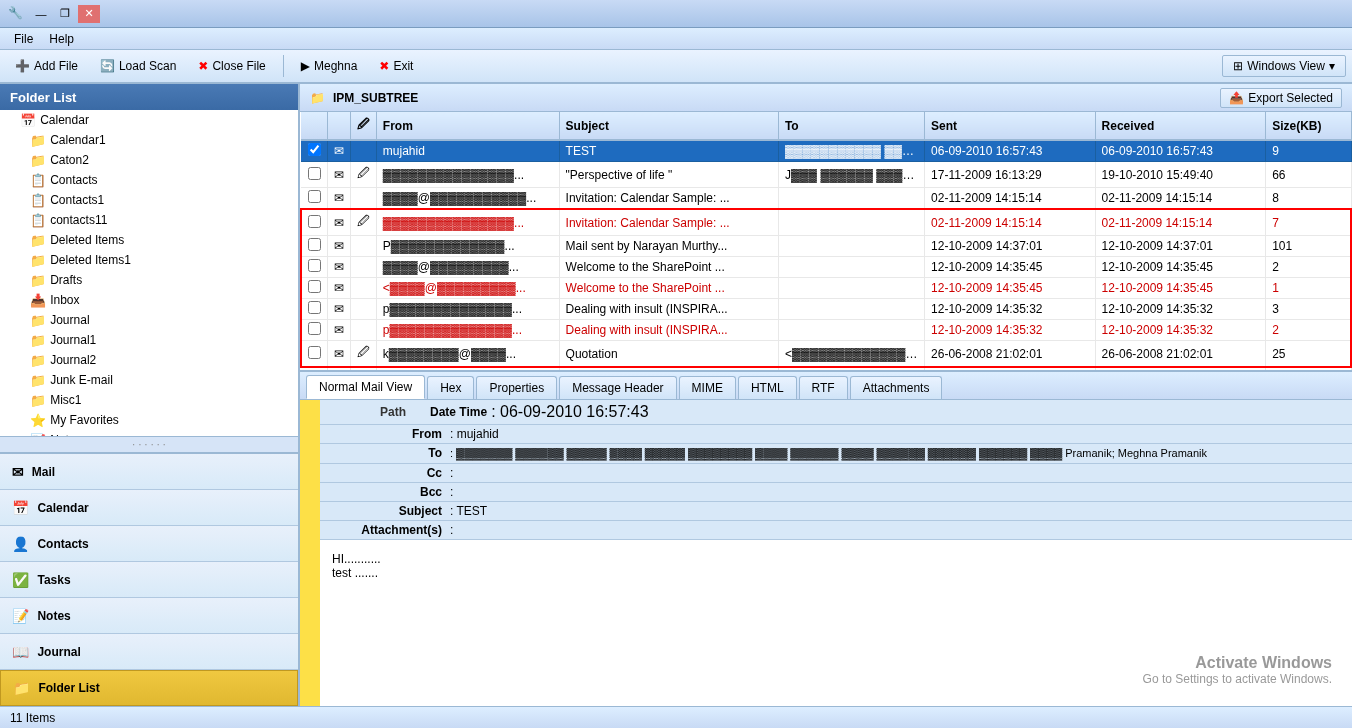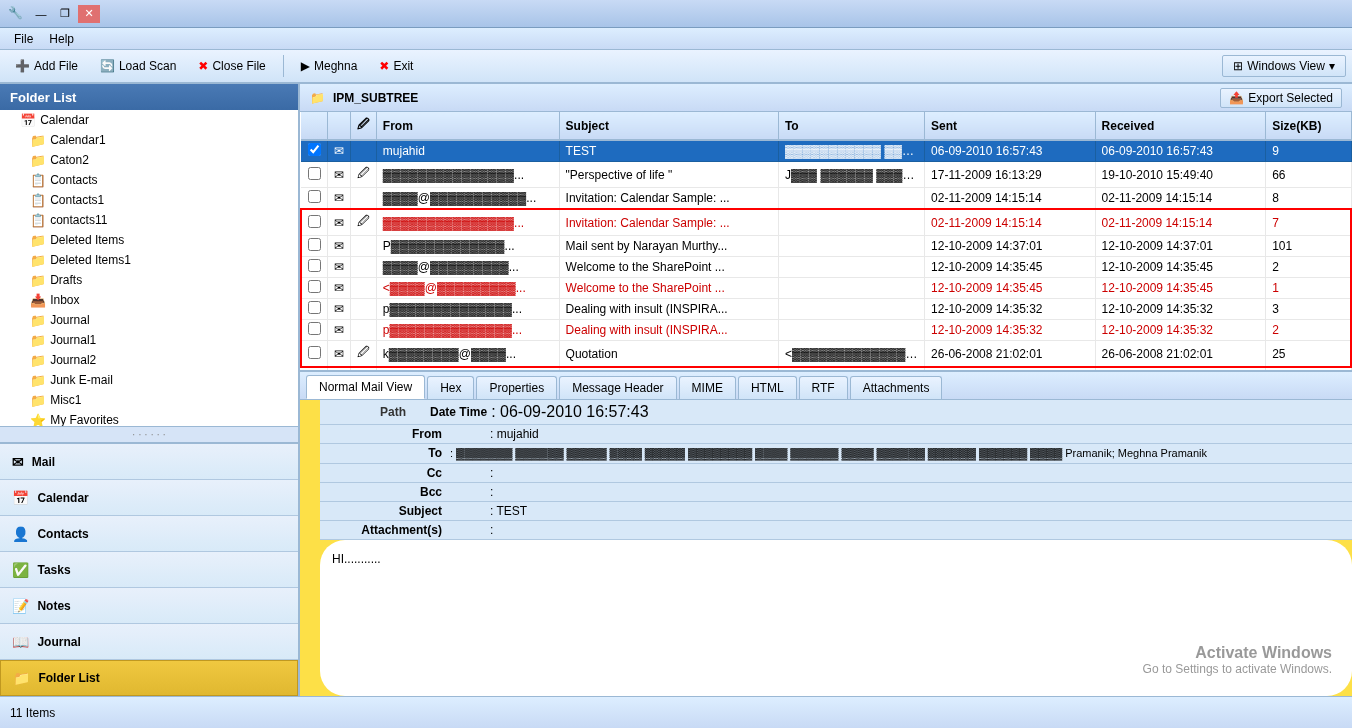--- a/index.html
+++ b/index.html
@@ -258,47 +258,46 @@
     .to-value { font-size: 11px; color: #000; flex: 1; line-height: 1.4; }
 
     .simple-field {
       display: flex;
       padding: 2px 10px;
       background: #d8e8f8;
       border-bottom: 1px solid #b0c8e0;
       align-items: center;
     }
     .simple-label { font-weight: bold; min-width: 120px; text-align: right; padding-right: 8px; font-size: 12px; }
-    .simple-value { font-size: 12px; margin-left: 40px; }
+    .simple-value { font-size: 12px; }
 
     .email-body {
       flex: 1;
       background: white;
       padding: 12px;
       overflow-y: auto;
       font-family: 'Courier New', monospace;
       font-size: 12px;
       position: relative;
-      border-radius: 25px;
     }
 
     .activate-watermark {
       position: absolute;
       bottom: 20px;
       right: 20px;
       color: #999;
       font-family: 'Segoe UI', sans-serif;
       font-size: 13px;
       text-align: right;
     }
 
     
     .status-bar {
       background: linear-gradient(to bottom, #ddeeff, #c8daf5);
-      height: 32px;
+      height: 22px;
       display: flex;
       align-items: center;
       padding: 0 10px;
       border-top: 1px solid #9bb8d4;
       font-size: 12px;
     }
 
     
     ::-webkit-scrollbar { width: 12px; height: 12px; }
     ::-webkit-scrollbar-track { background: #d0e0f0; }
@@ -658,20 +657,21 @@
       <div class="simple-field">
         <span class="simple-label">Subject</span>
         <span class="simple-value">: TEST</span>
       </div>
       <div class="simple-field">
         <span class="simple-label">Attachment(s)</span>
         <span class="simple-value"> :</span>
       </div>
       <div class="email-body">
         <div>HI...........</div>
+        <div>test .......</div>
         <div class="activate-watermark">
           <div style="font-size:16px; font-weight:bold;">Activate Windows</div>
           <div style="font-size:12px;">Go to Settings to activate Windows.</div>
         </div>
       </div>
     </div>
 
   </div>
 </div>
 

